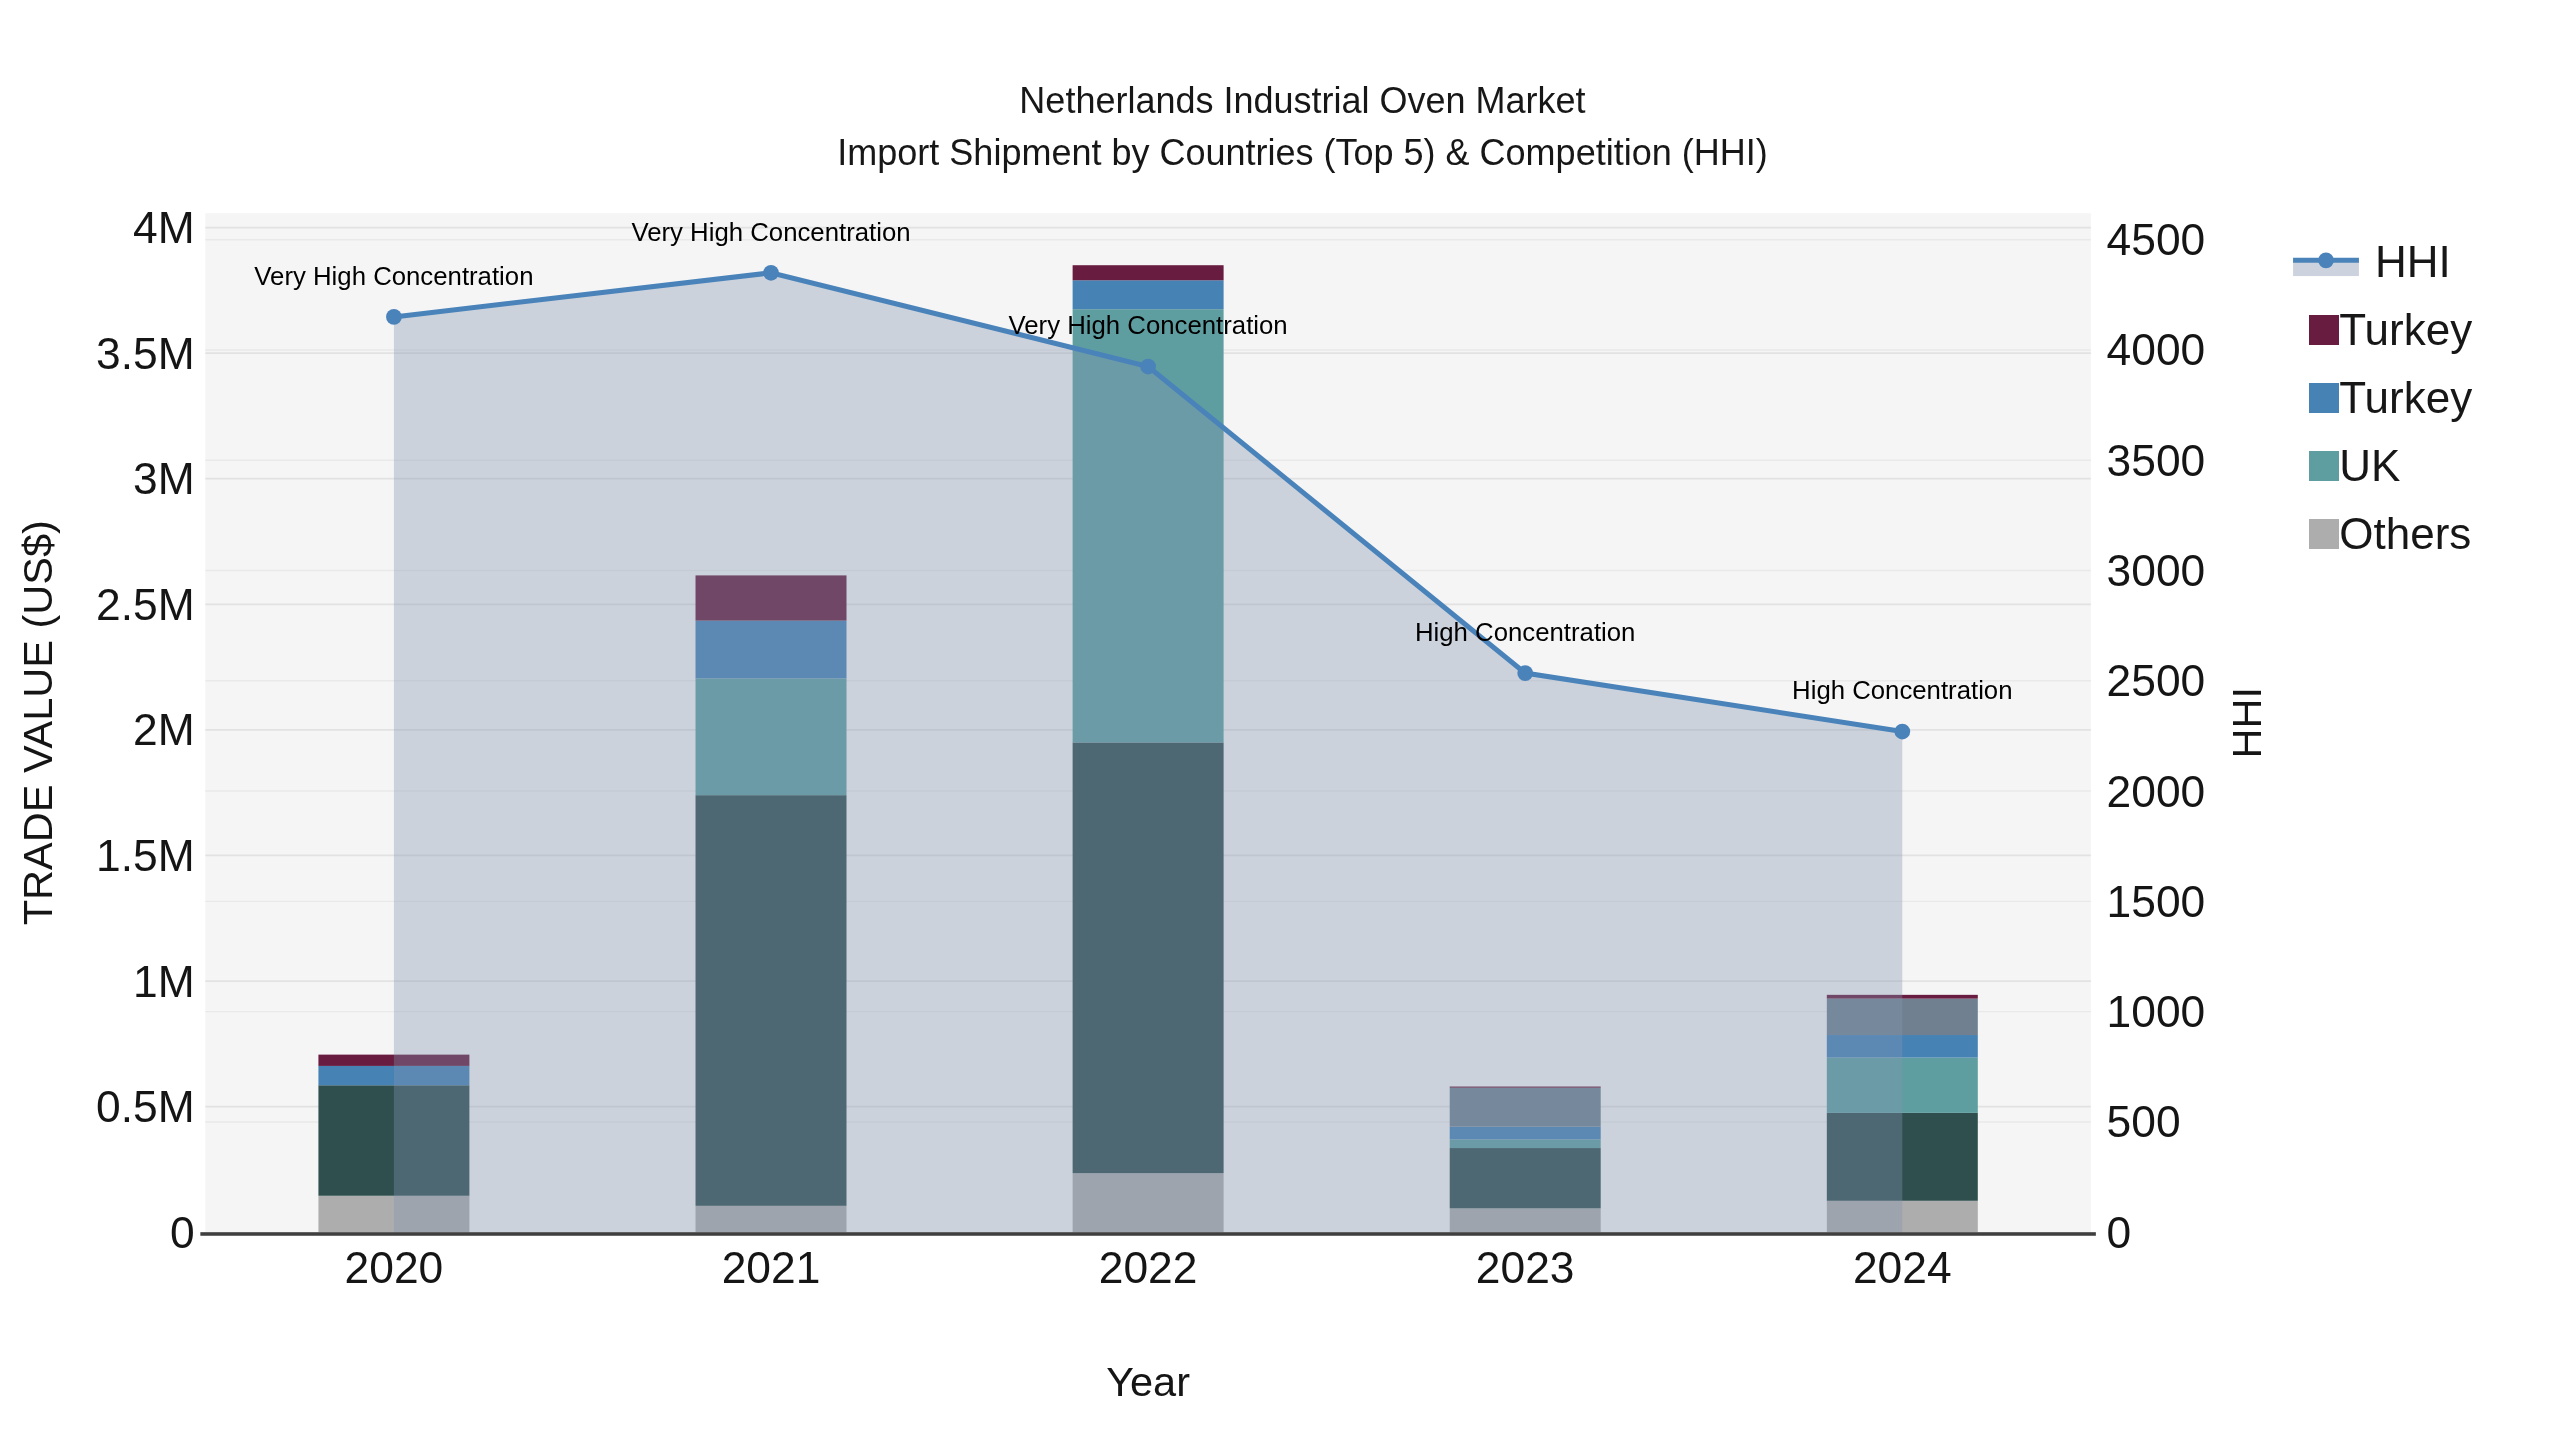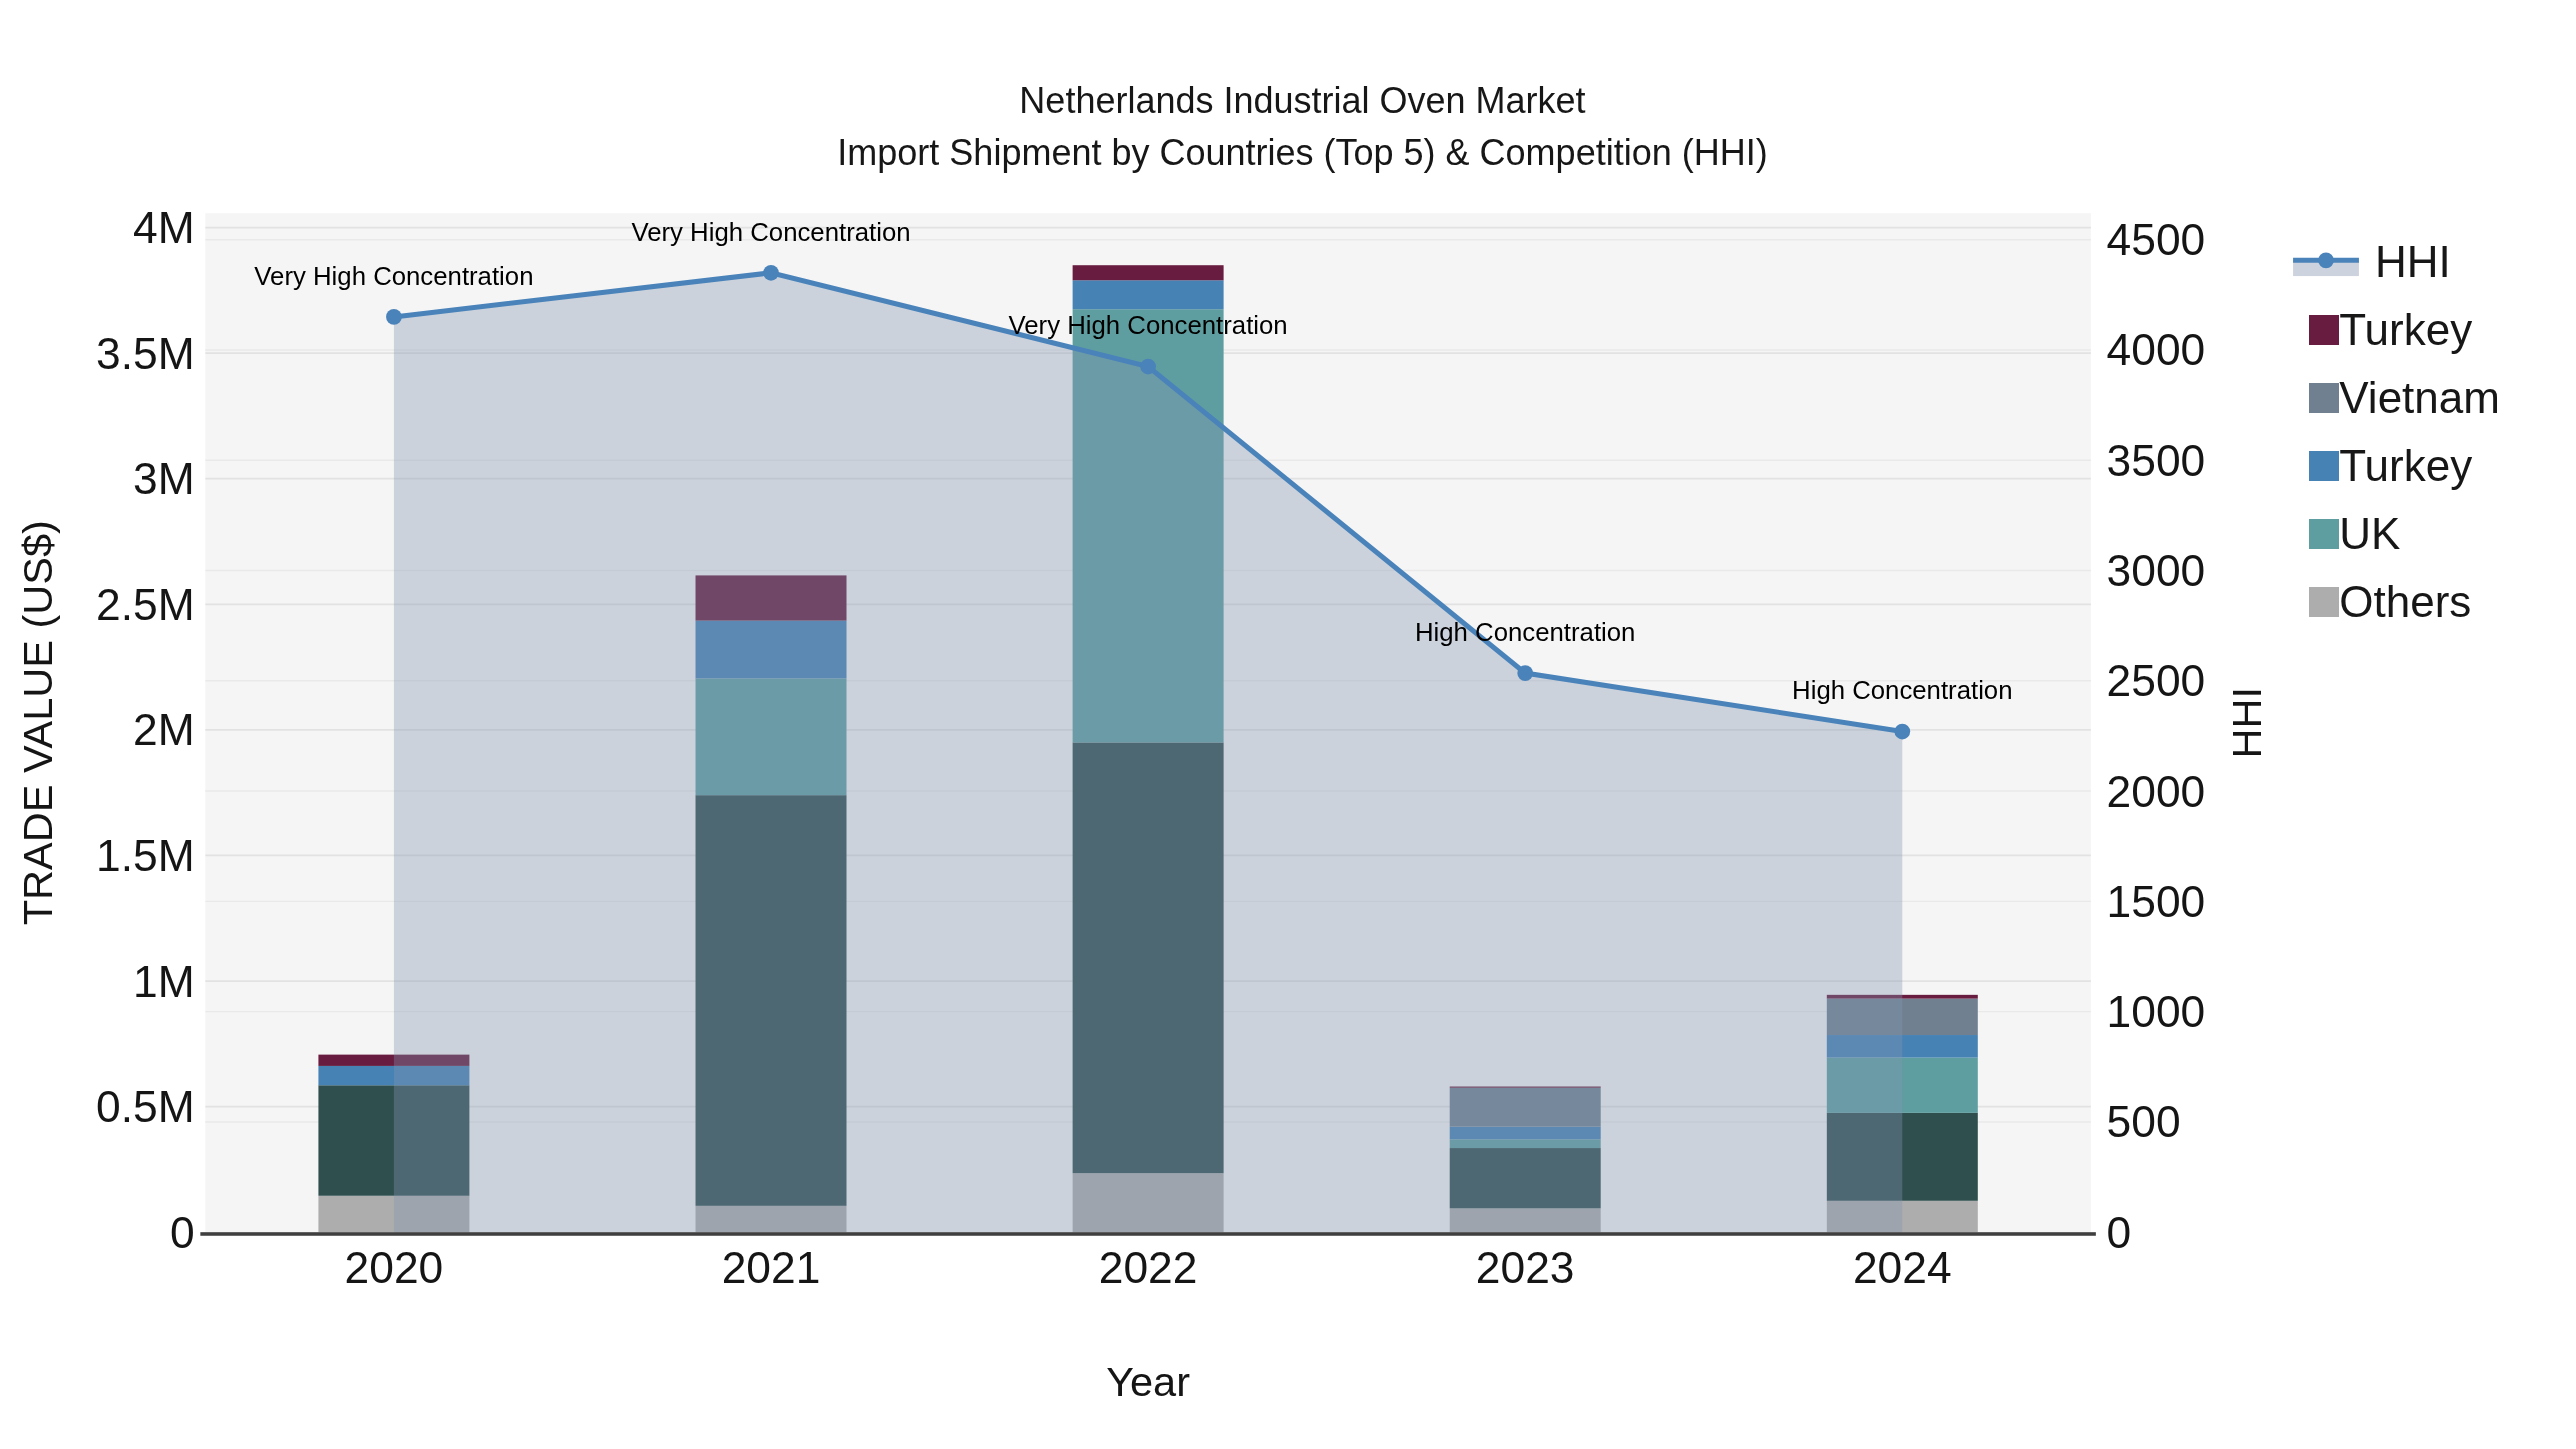--- a/index.html
+++ b/index.html
@@ -116,24 +116,20 @@
           <line x1="4" y1="20" x2="96" y2="20" stroke="#4a83ba" stroke-width="7"></line>
           <circle cx="50" cy="20" r="11" fill="#4a83ba"></circle>
         </svg></div>
       <div class="legend-label">HHI</div>
     </div>
     <div class="legend-item">
       <div class="legend-swatch" style="background: rgb(104, 28, 63);"></div>
       <div class="legend-label">Turkey</div>
     </div>
     <div class="legend-item">
-      <div class="legend-swatch" style="background: rgb(112, 128, 144);"></div>
-      <div class="legend-label">Vietnam</div>
-    </div>
-    <div class="legend-item">
       <div class="legend-swatch" style="background: rgb(70, 130, 180);"></div>
       <div class="legend-label">Turkey</div>
     </div>
     <div class="legend-item">
       <div class="legend-swatch" style="background: rgb(95, 158, 160);"></div>
       <div class="legend-label">UK</div>
     </div>
     <div class="legend-item">
       <div class="legend-swatch" style="background: rgb(173, 173, 173);"></div>
       <div class="legend-label">Others</div>

